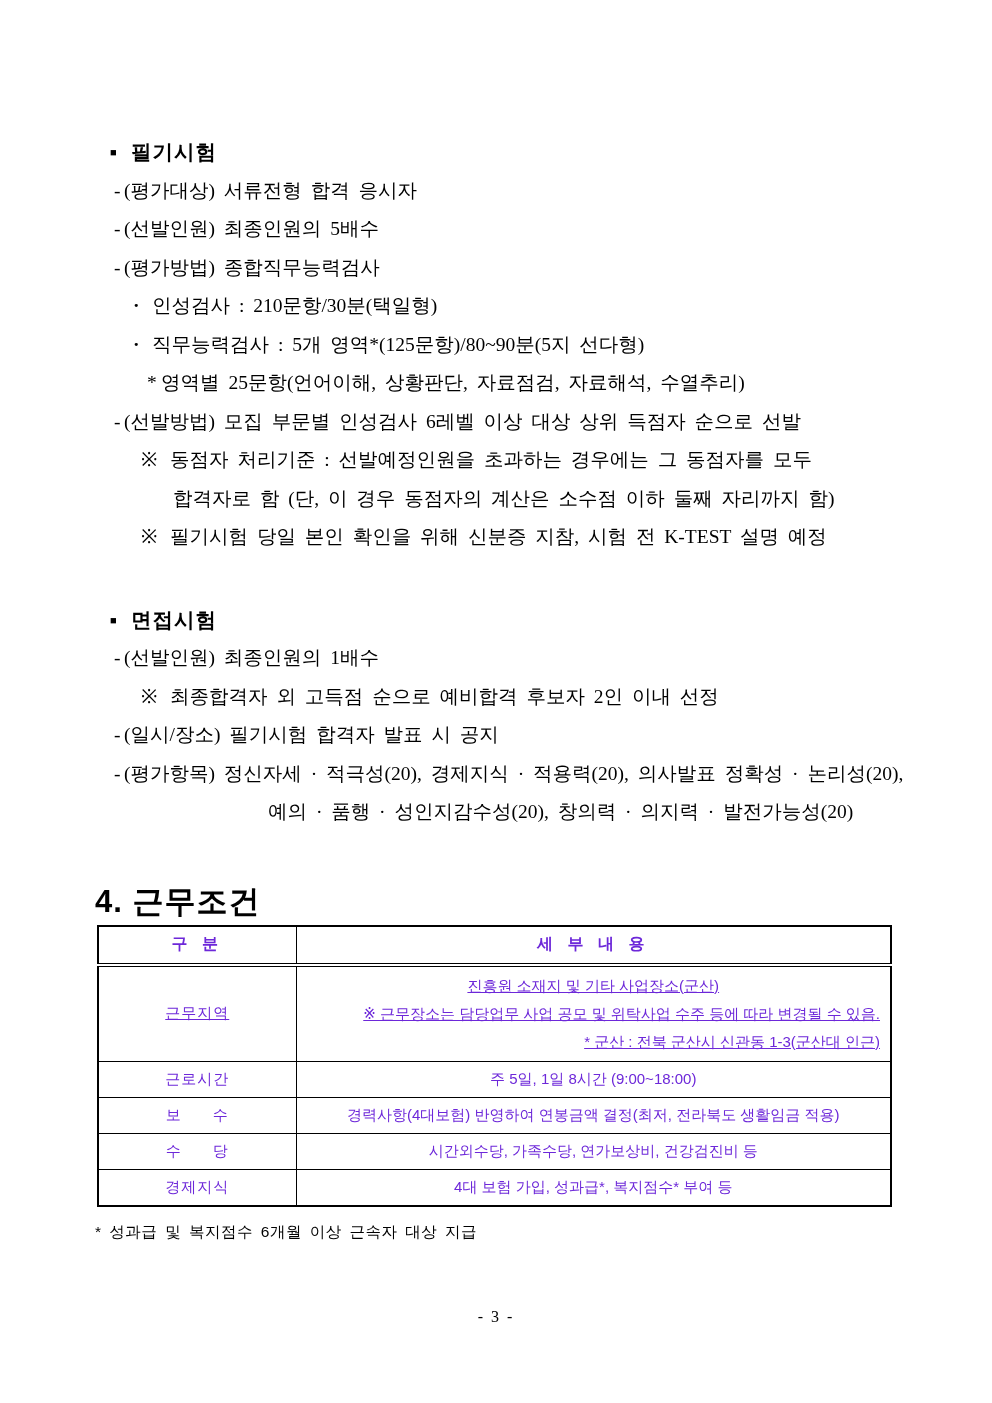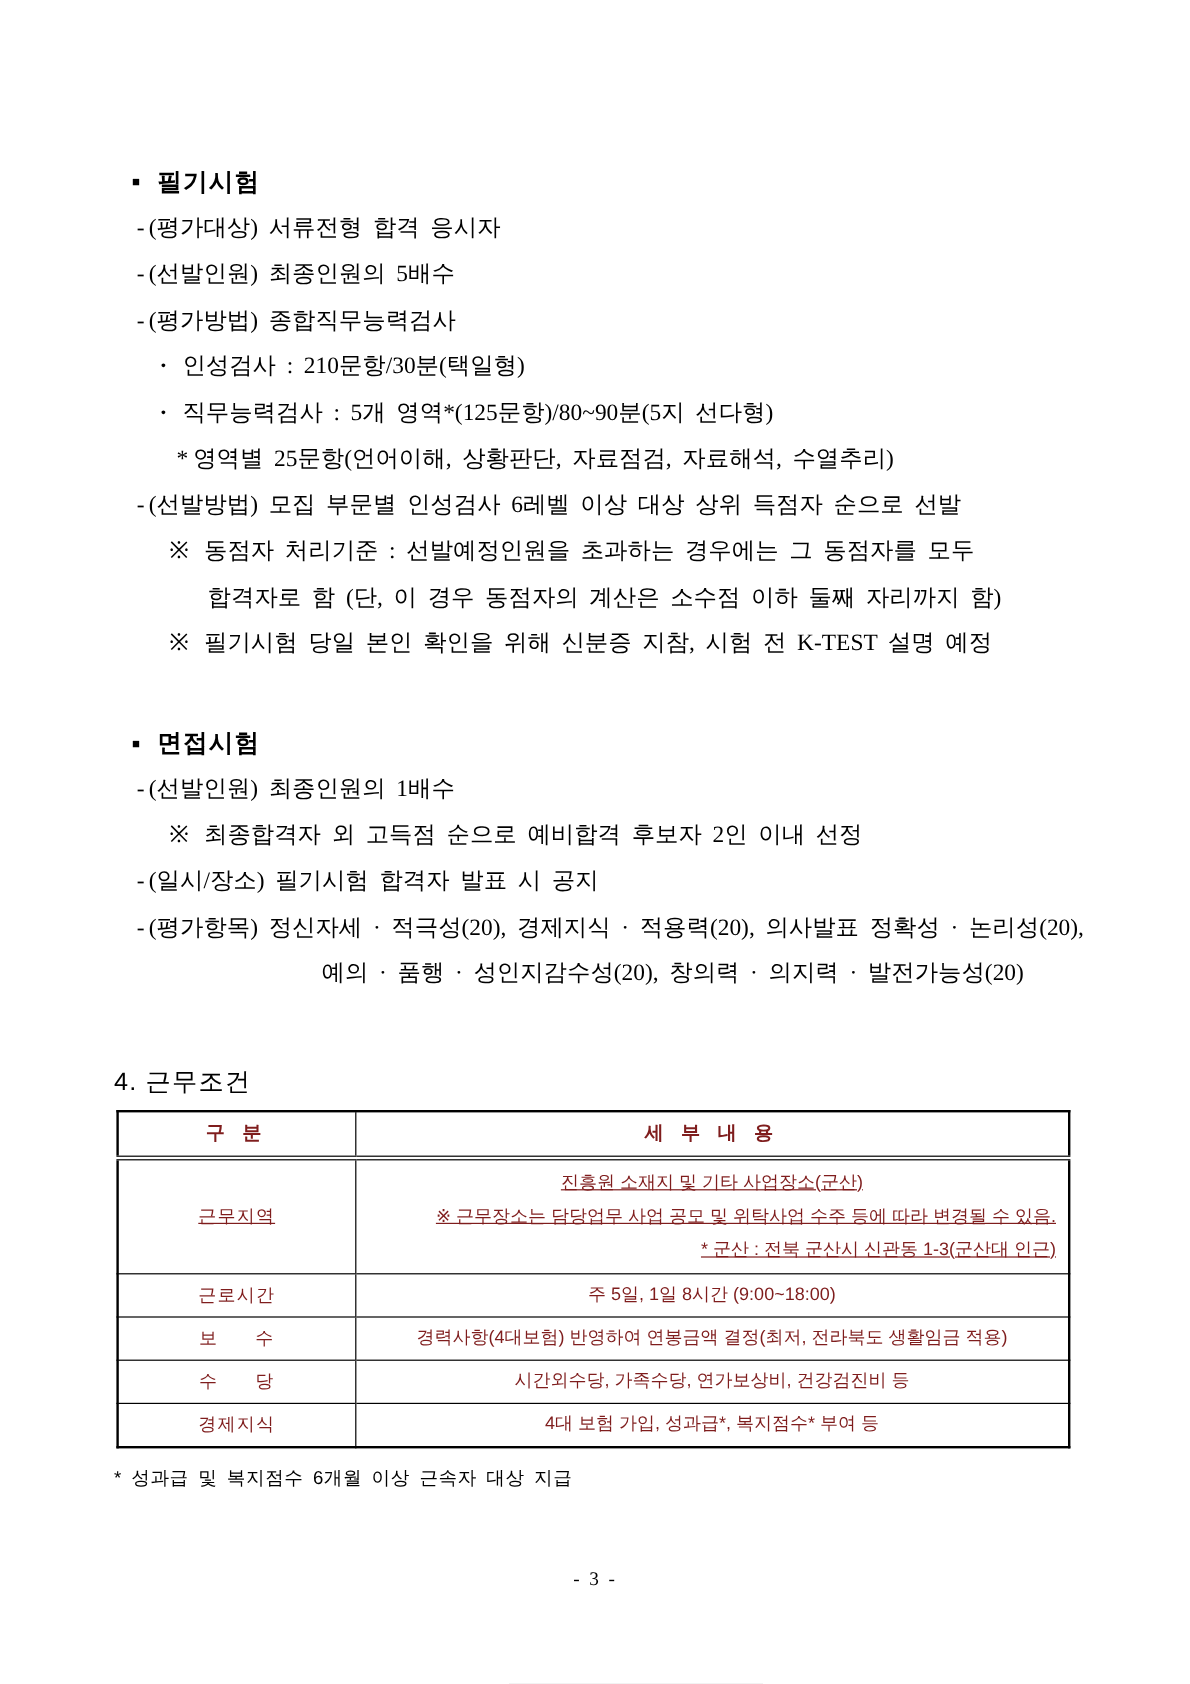--- a/index.html
+++ b/index.html
@@ -45,34 +45,34 @@
 
   .line.cont .text  { left: 173px; }
   .line.cont2 .text { left: 268px; }
 
   
   .wc-heading {
     margin: 54px 0 0 95px;
     height: 32px;
     line-height: 32px;
     font-family: "Liberation Sans", "DejaVu Sans", sans-serif;
-    font-size: 21px;
-    font-weight: normal;
+    font-size: 31px;
+    font-weight: bold;
     letter-spacing: 1px;
   }
 
   
   table.wc {
     margin: 7px 0 0 97px;
     width: 795px;
     border-collapse: collapse;
     table-layout: fixed;
     font-family: "Liberation Sans", "DejaVu Sans", sans-serif;
     font-size: 15px;
-    color: #7f1d1d;
+    color: #6d28d9;
     border: 2px solid #000;
   }
   table.wc col.c1 { width: 198px; }
   table.wc th {
     height: 34px;
     border-bottom: 4px double #000;
     font-size: 16px;
     font-weight: bold;
     letter-spacing: 5px;
     text-align: center;

